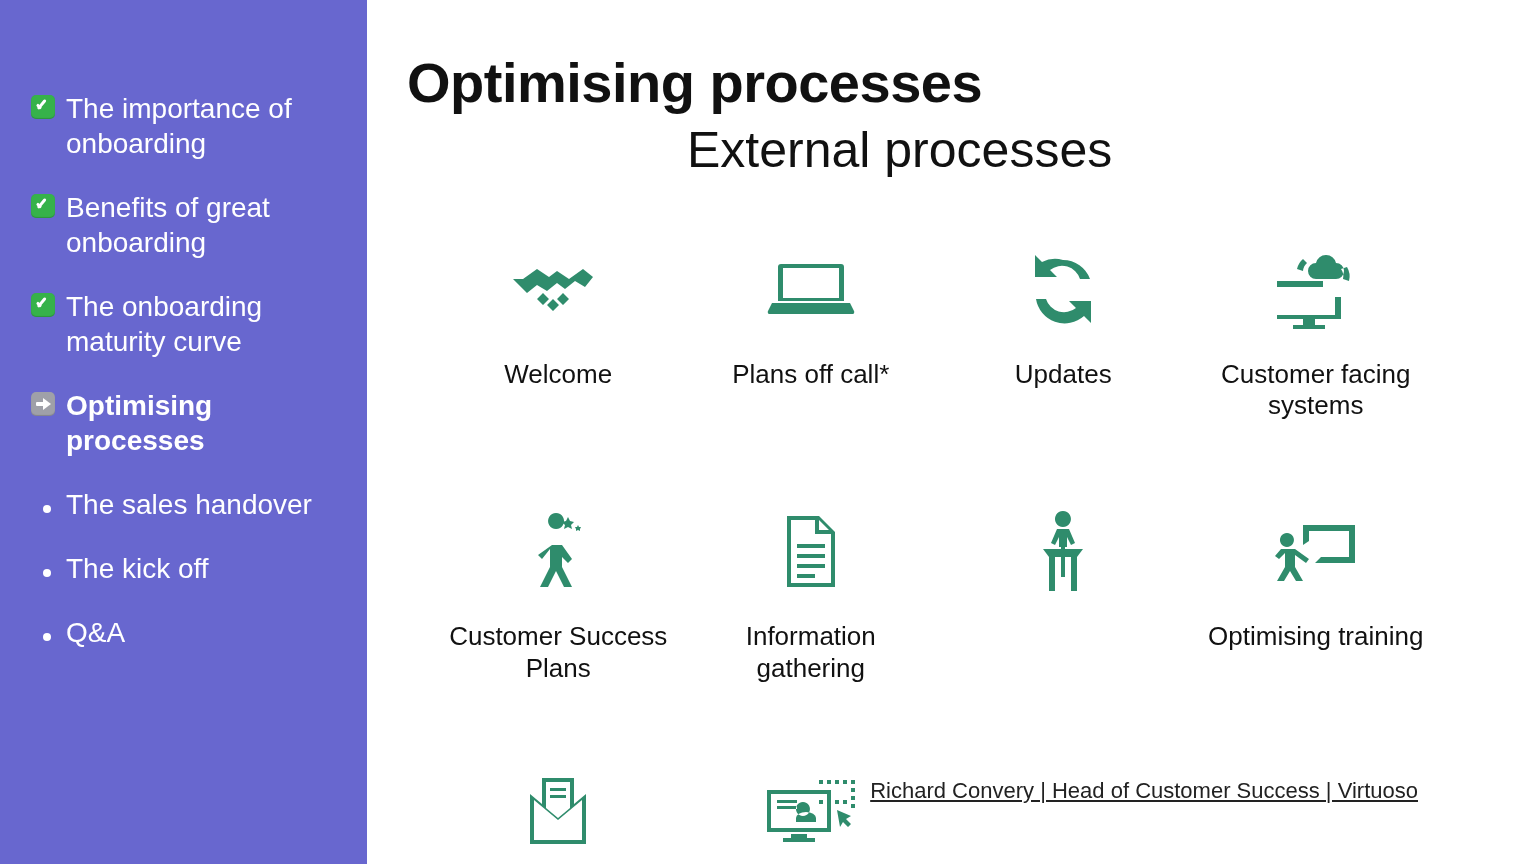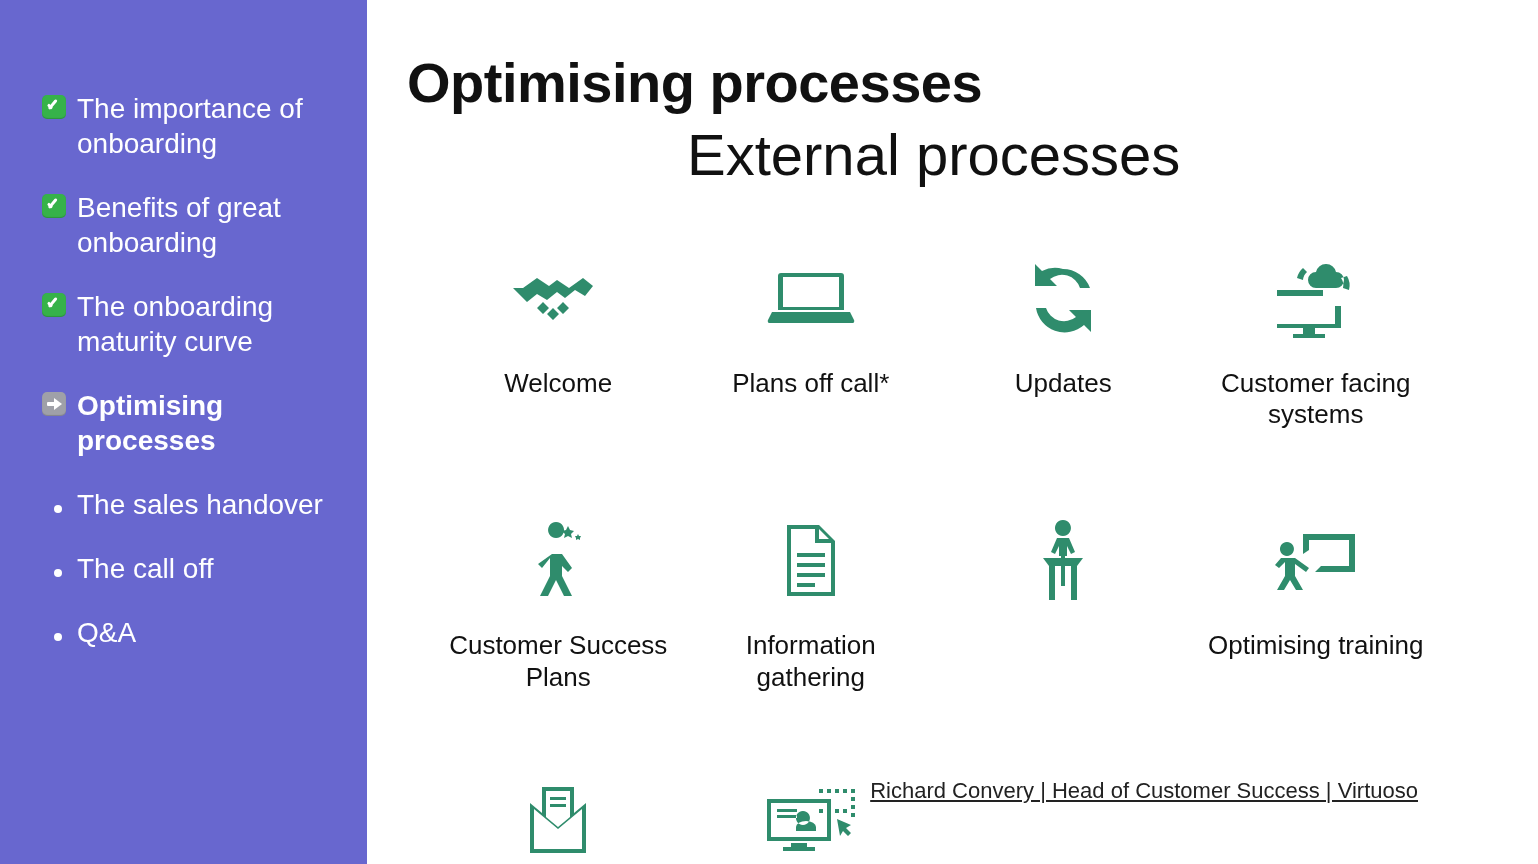--- a/index.html
+++ b/index.html
@@ -14,21 +14,21 @@
   .slide {
     display: flex;
     width: 100%;
     height: 100%;
   }
   
   .sidebar {
     width: 367px;
     background: #6867CF;
     color: #fff;
-    padding: 90px 24px 0 39px;
+    padding: 90px 24px 0 28px;
     box-sizing: border-box;
   }
   .agenda-item {
     display: flex;
     align-items: flex-start;
     margin-bottom: 28px;
     font-size: 28px;
     line-height: 1.25;
   }
   .agenda-item .marker {
@@ -127,21 +127,21 @@
     box-sizing: border-box;
     color: #111;
   }
   .title {
     font-size: 56px;
     font-weight: 800;
     margin: 10px 0 0 0;
     letter-spacing: -0.5px;
   }
   .subtitle {
-    font-size: 58px;
+    font-size: 50px;
     font-weight: 400;
     margin: 6px 0 0 280px;
     color: #111;
   }
   .grid {
     margin-top: 70px;
     display: grid;
     grid-template-columns: repeat(4, 1fr);
     row-gap: 90px;
     column-gap: 10px;
@@ -207,21 +207,21 @@
     <div class="agenda-item pending">
       <span class="marker">
           <span class="bullet-dot"></span>
         </span>
       <span class="label">The sales handover</span>
     </div>
     <div class="agenda-item pending">
       <span class="marker">
           <span class="bullet-dot"></span>
         </span>
-      <span class="label">The call off</span>
+      <span class="label">The kick off</span>
     </div>
     <div class="agenda-item pending">
       <span class="marker">
           <span class="bullet-dot"></span>
         </span>
       <span class="label">Q&amp;A</span>
     </div>
   </aside>
 
   <main class="main">

